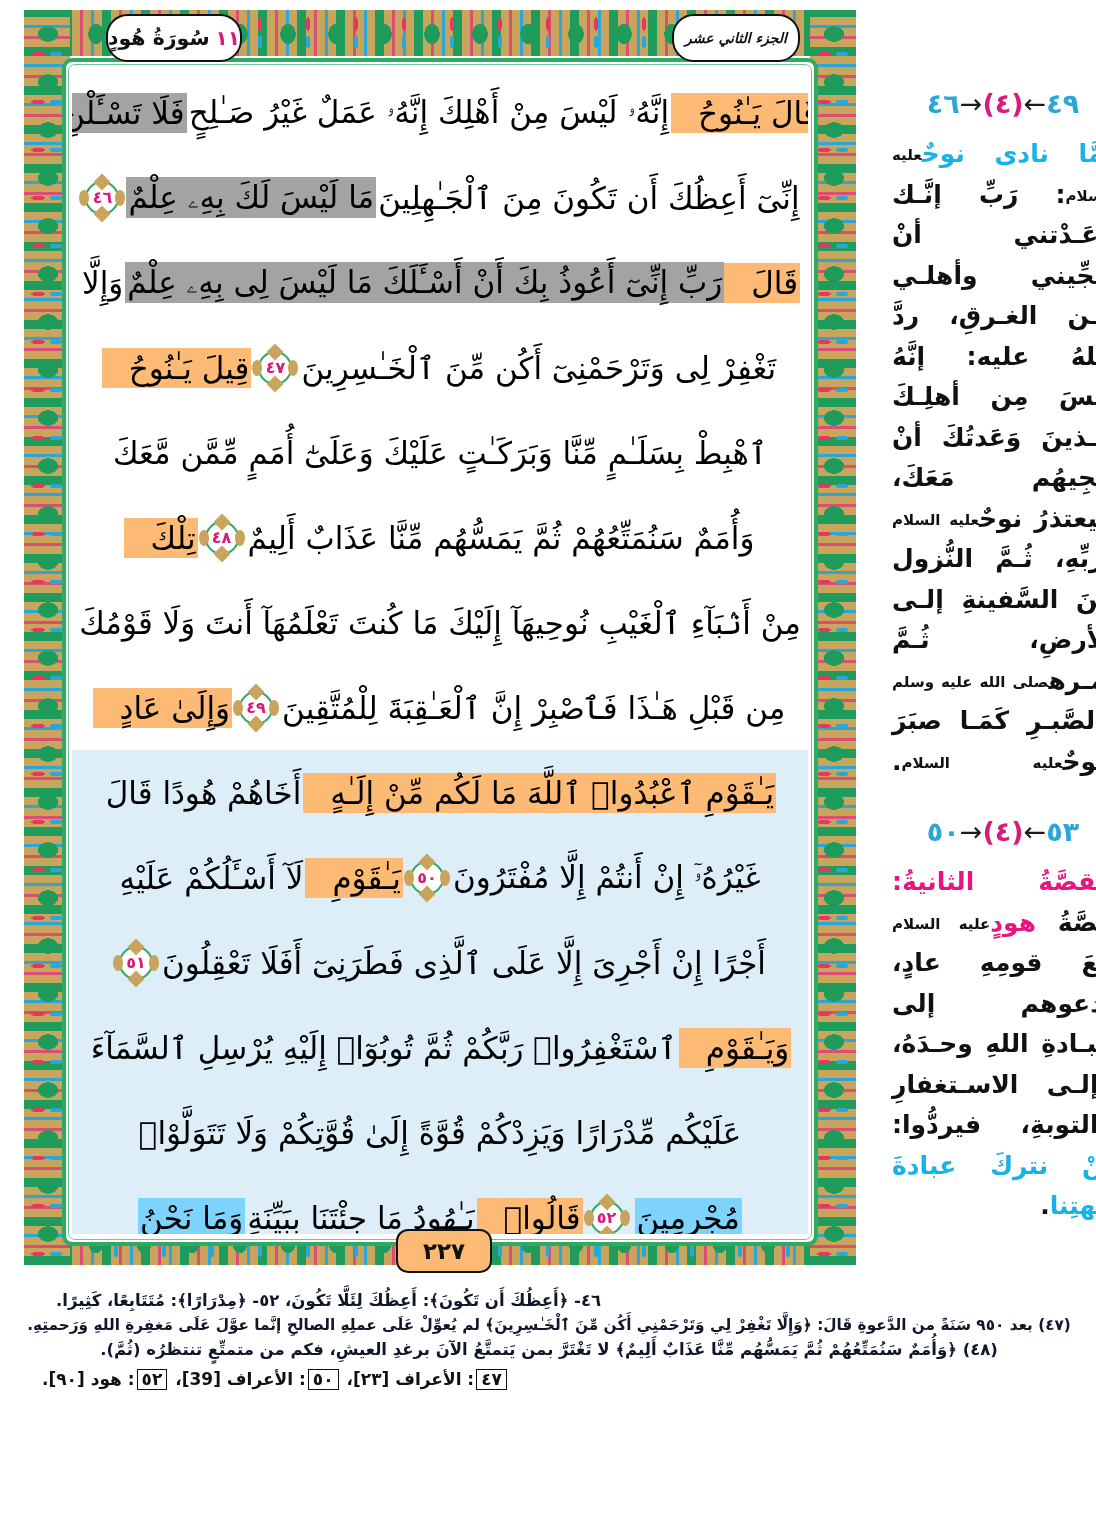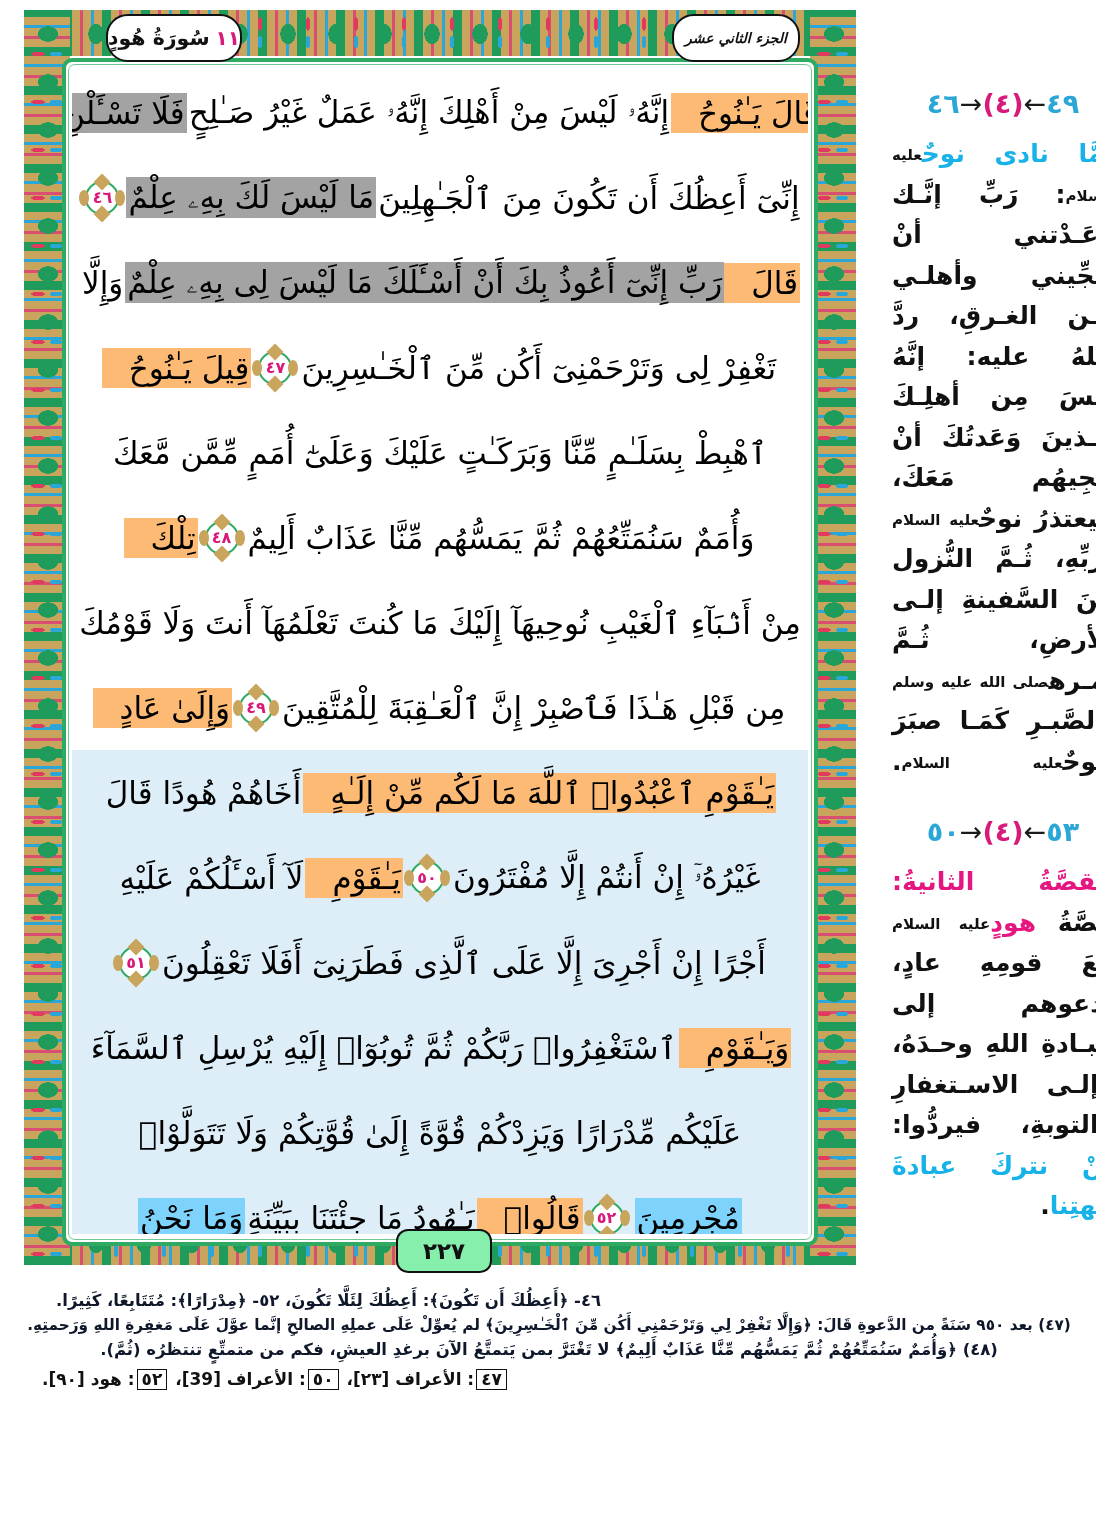--- a/index.html
+++ b/index.html
@@ -126,21 +126,21 @@
     line-height: 1;
   }
   #surah-cartouche { left: 106px; top: 14px; width: 136px; }
   #juz-cartouche   { left: 672px; top: 14px; width: 128px; }
 
   
   #page-number-box {
     position: absolute;
     left: 396px; top: 1229px;
     width: 92px; height: 40px;
-    background: #86efac;
+    background: #fdba74;
     border: 2px solid #111;
     border-radius: 12px;
     display:flex; align-items:center; justify-content:center;
     z-index: 7;
     font-size: 23px; font-weight: bold; color:#111;
   }
 
   
   .quran-body {
     position: absolute;

